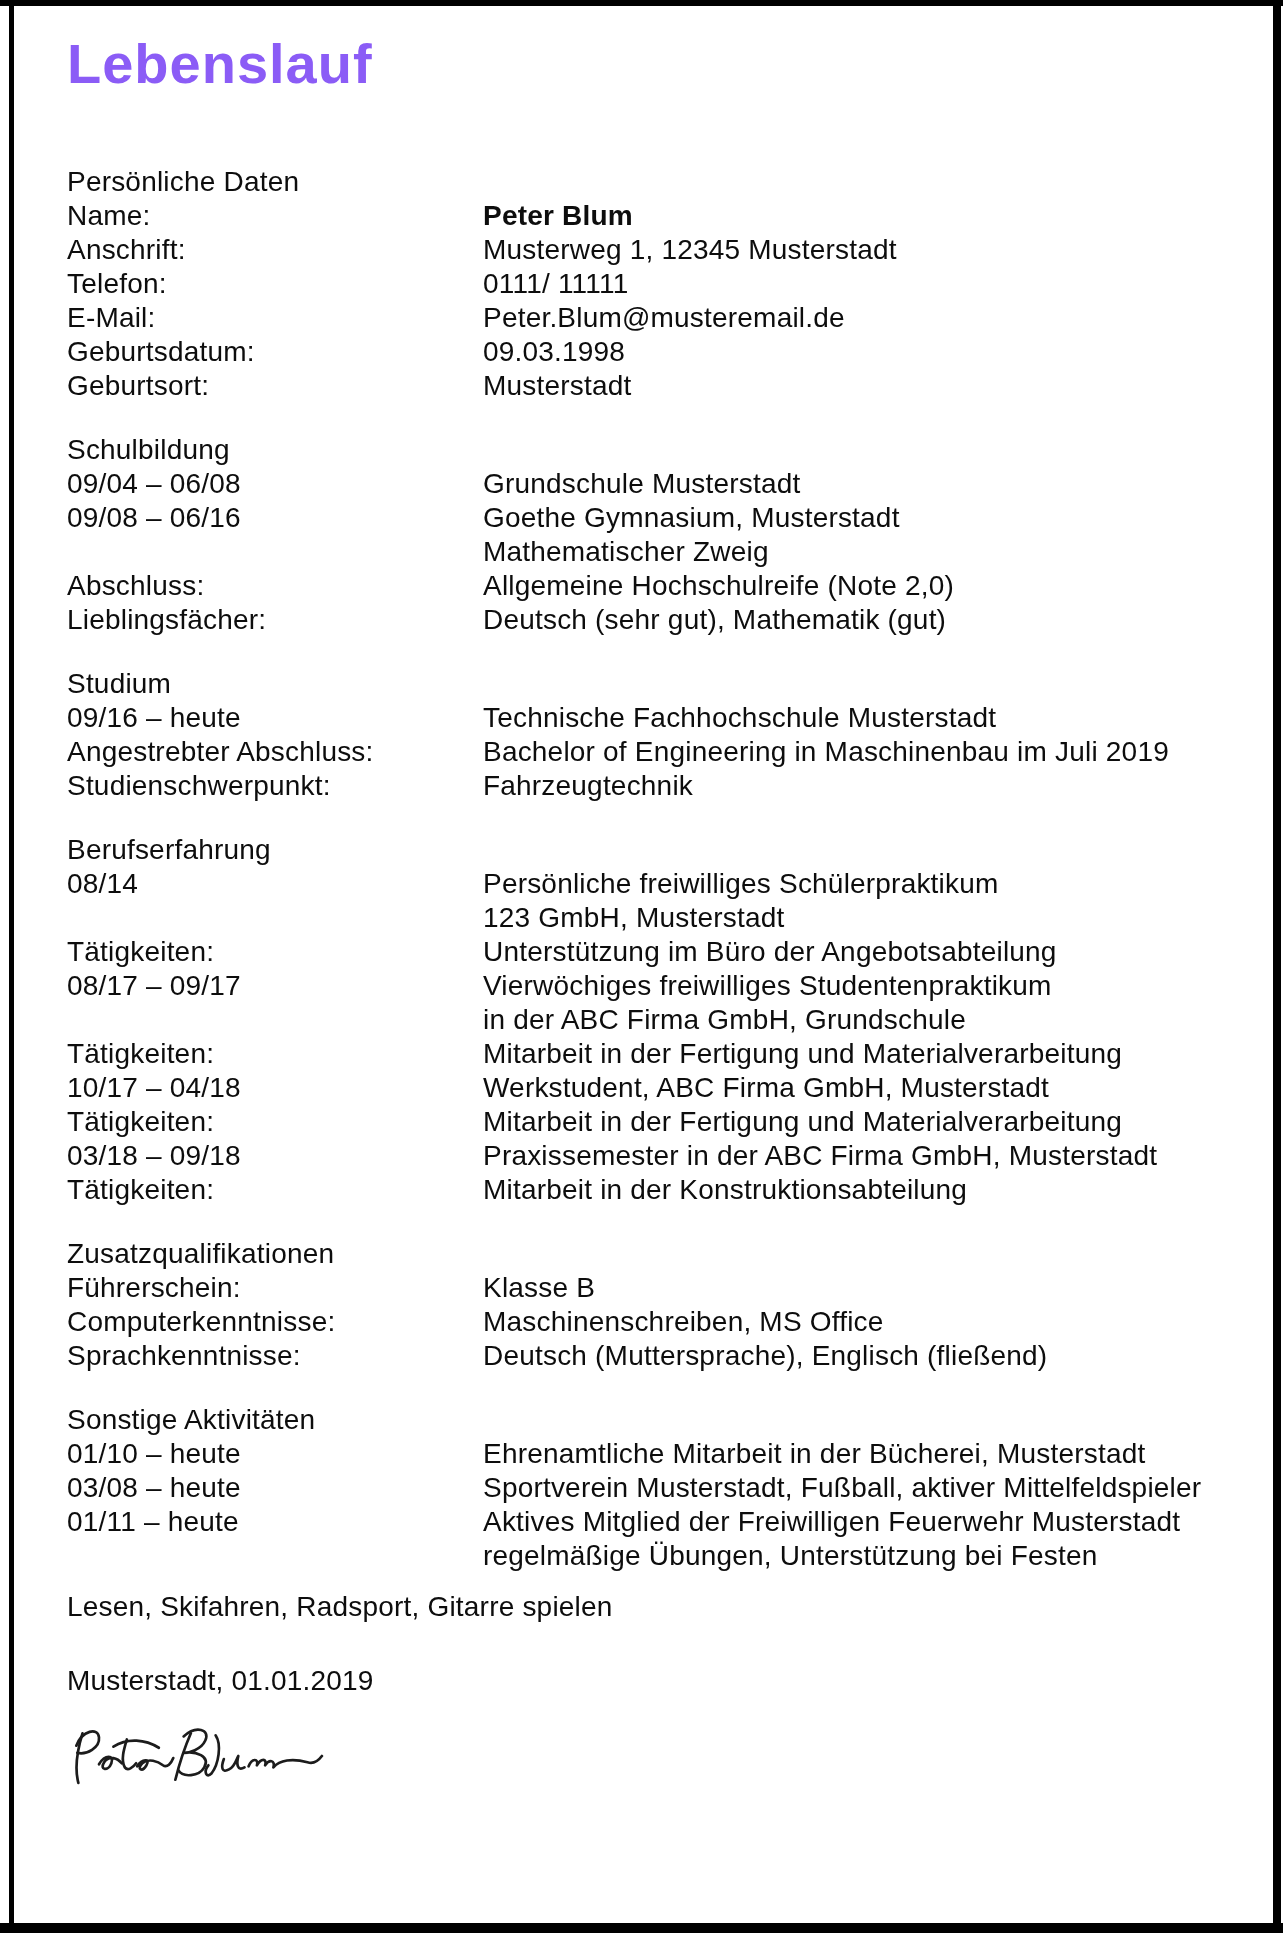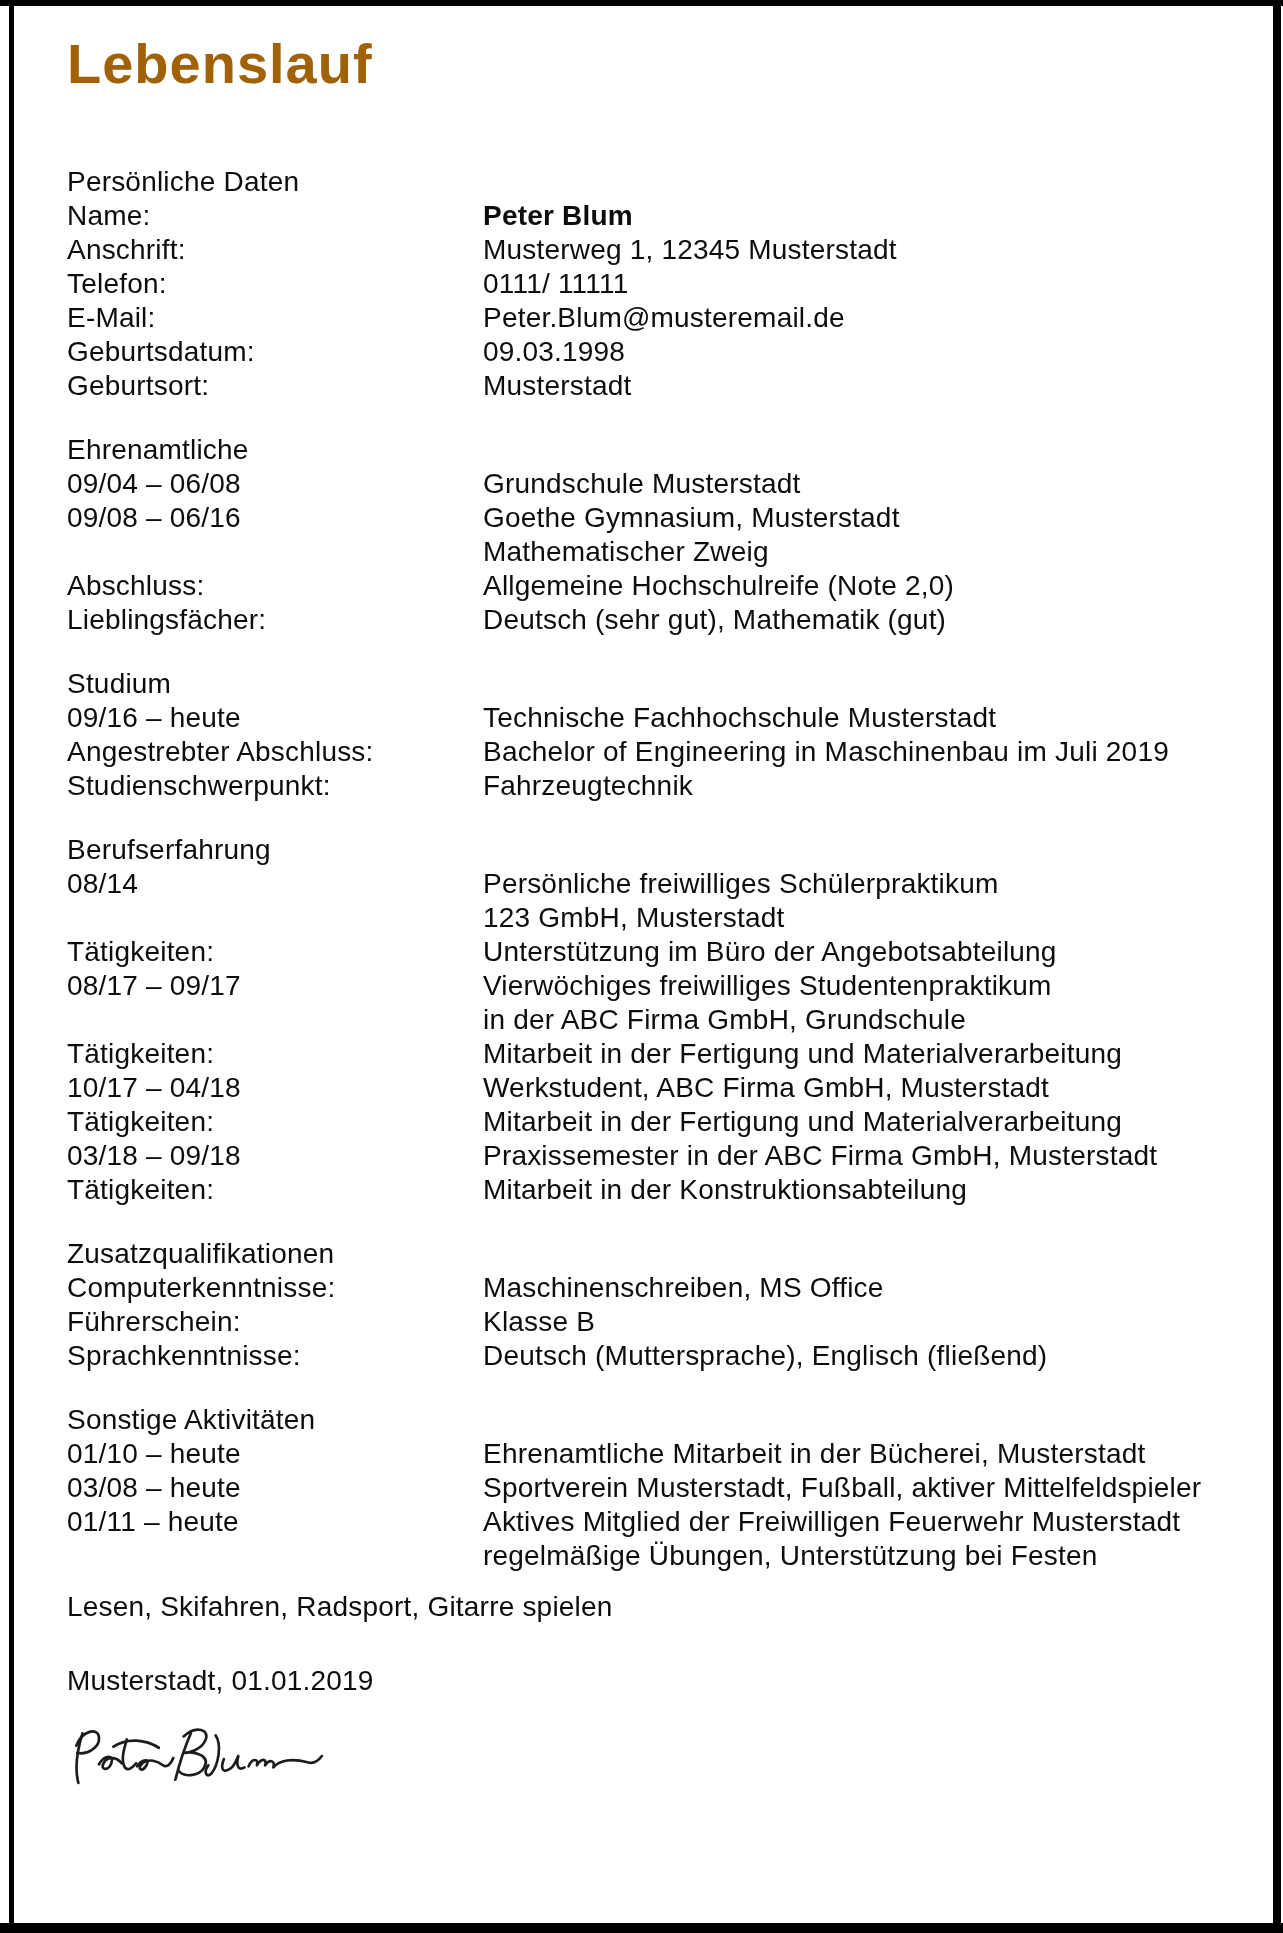--- a/index.html
+++ b/index.html
@@ -22,21 +22,21 @@
   .bar-bottom{left:0;bottom:0;width:100%;height:10px;}
 
   .content{
     position:absolute;left:67px;top:0;width:1180px;
     font-size:28px;line-height:34px;color:#0d0d0d;
     letter-spacing:0.2px;
   }
   .title{
     margin:34px 0 0 0;
     font-size:56px;line-height:60px;font-weight:bold;
-    letter-spacing:1px;color:#a16207;
+    letter-spacing:1px;color:#8b5cf6;
   }
   .section{margin-top:30px;}
   .section.first{margin-top:71px;}
   .heading{margin:0;font-size:28px;line-height:34px;font-weight:normal;}
   .row{display:flex;}
   .row.gap{}
   .label{flex:0 0 416px;width:416px;}
   .value{flex:1 1 auto;}
   .value.bold{font-weight:bold;}
   .interests{margin:17px 0 0 0;}
@@ -79,21 +79,21 @@
         <span class="label">Geburtsdatum:</span>
         <span class="value">09.03.1998</span>
       </div>
       <div class="row">
         <span class="label">Geburtsort:</span>
         <span class="value">Musterstadt</span>
       </div>
     </section>
 
     <section class="section">
-      <h2 class="heading">Ehrenamtliche</h2>
+      <h2 class="heading">Schulbildung</h2>
       <div class="row">
         <span class="label">09/04 – 06/08</span>
         <span class="value">Grundschule Musterstadt</span>
       </div>
       <div class="row">
         <span class="label">09/08 – 06/16</span>
         <span class="value">Goethe Gymnasium, Musterstadt</span>
       </div>
       <div class="row">
         <span class="label"></span>
@@ -165,26 +165,26 @@
       </div>
       <div class="row">
         <span class="label">Tätigkeiten:</span>
         <span class="value">Mitarbeit in der Konstruktionsabteilung</span>
       </div>
     </section>
 
     <section class="section">
       <h2 class="heading">Zusatzqualifikationen</h2>
       <div class="row">
+        <span class="label">Führerschein:</span>
+        <span class="value">Klasse B</span>
+      </div>
+      <div class="row">
         <span class="label">Computerkenntnisse:</span>
         <span class="value">Maschinenschreiben, MS Office</span>
-      </div>
-      <div class="row">
-        <span class="label">Führerschein:</span>
-        <span class="value">Klasse B</span>
       </div>
       <div class="row">
         <span class="label">Sprachkenntnisse:</span>
         <span class="value">Deutsch (Muttersprache), Englisch (fließend)</span>
       </div>
     </section>
 
     <section class="section">
       <h2 class="heading">Sonstige Aktivitäten</h2>
       <div class="row">

